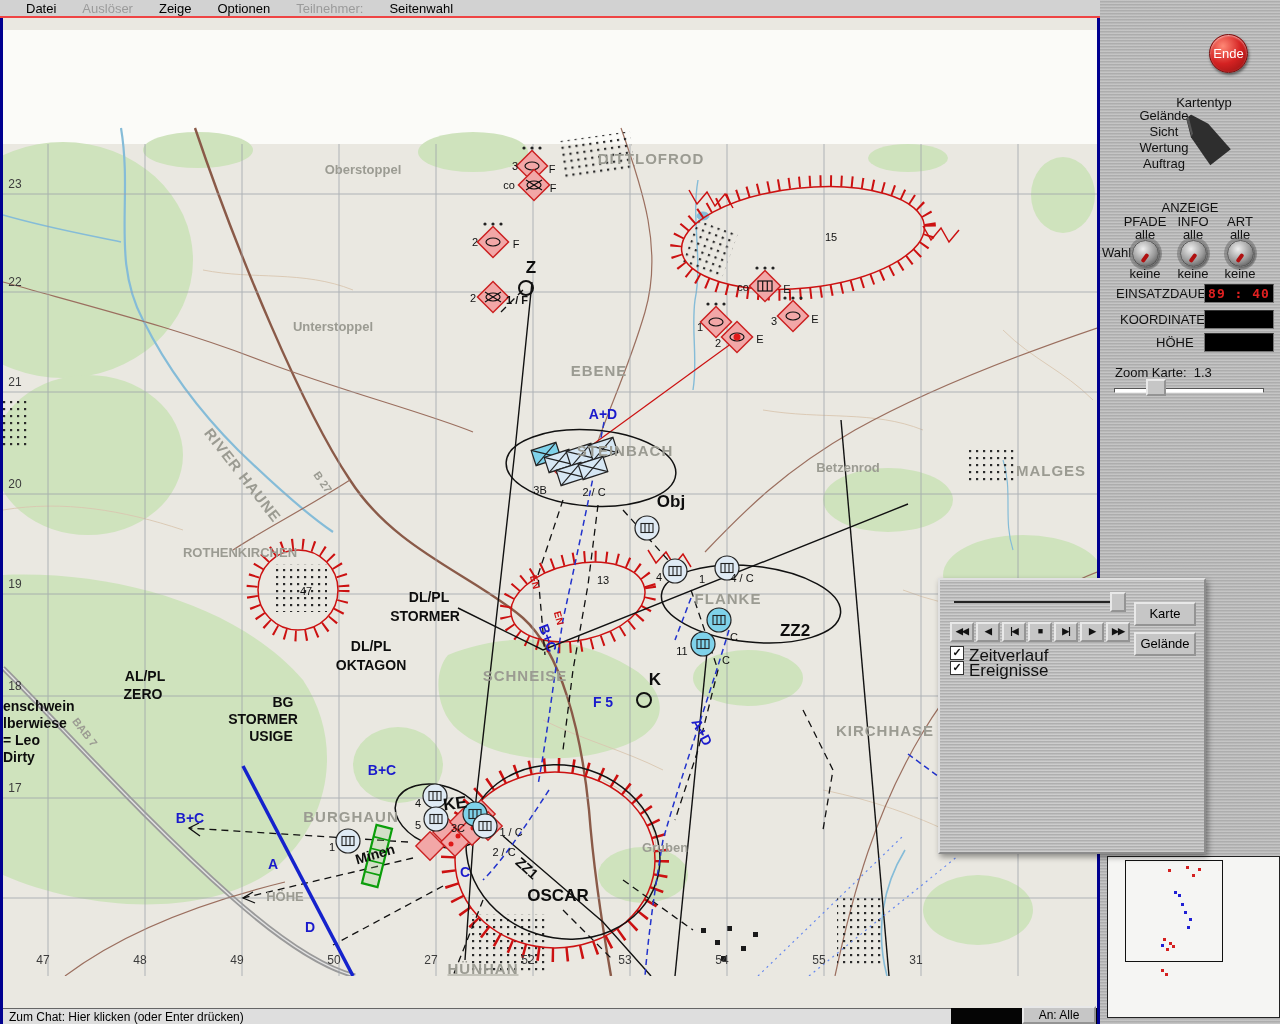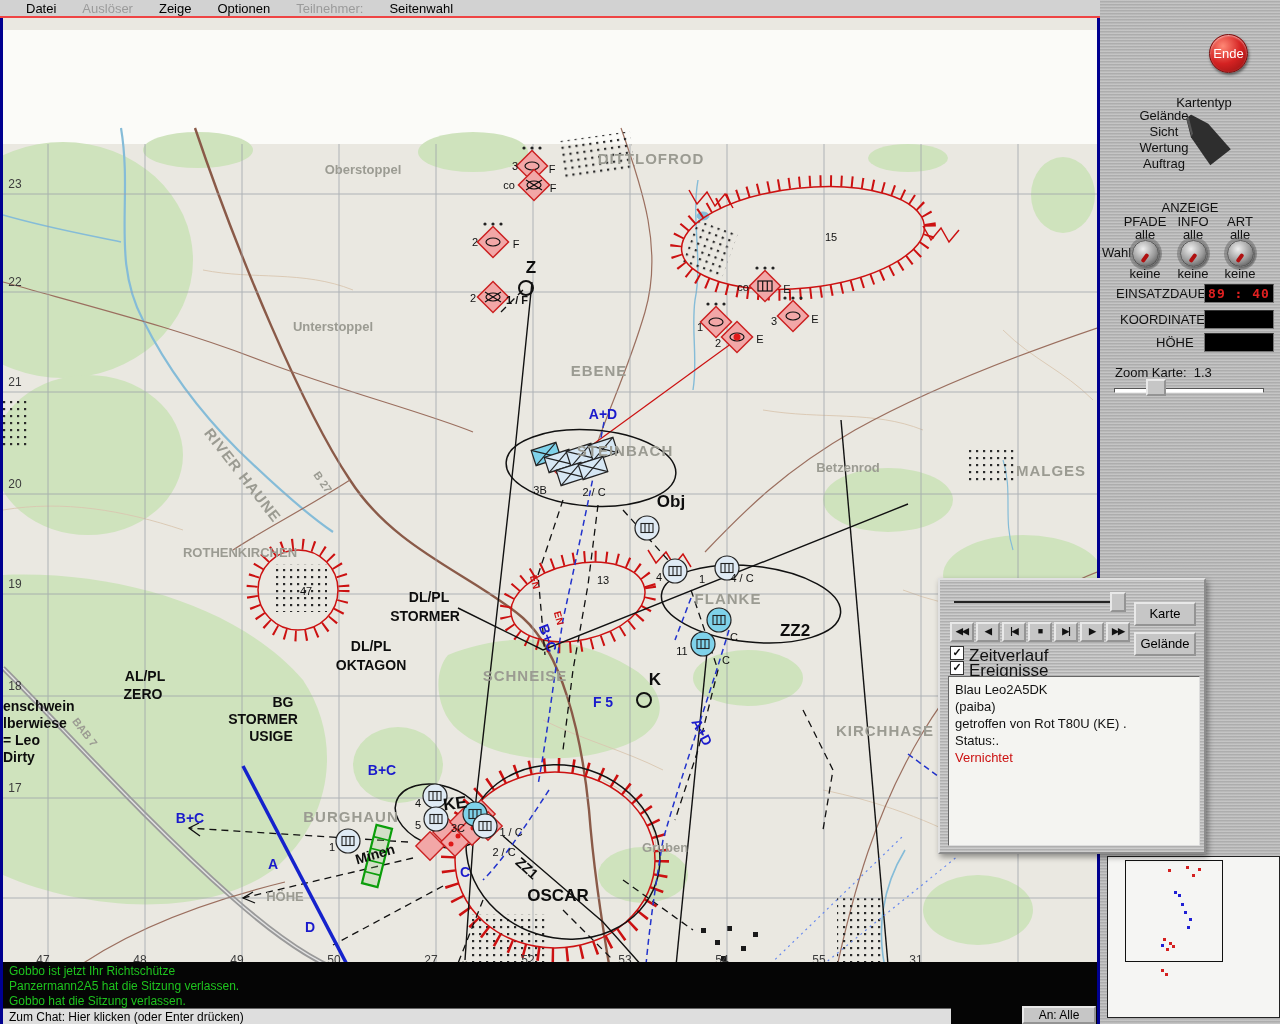--- a/index.html
+++ b/index.html
@@ -571,25 +571,20 @@
         <div class="lbl gridnum" style="left: 12px; top: 154px;">23</div>
         <div class="lbl gridnum" style="left: 12px; top: 252px;">22</div>
         <div class="lbl gridnum" style="left: 12px; top: 352px;">21</div>
         <div class="lbl gridnum" style="left: 12px; top: 454px;">20</div>
         <div class="lbl gridnum" style="left: 12px; top: 554px;">19</div>
         <div class="lbl gridnum" style="left: 12px; top: 656px;">18</div>
         <div class="lbl gridnum" style="left: 12px; top: 758px;">17</div>
       </div>
   </div>
 
-  <div id="chatbox">
-    <div class="cline">Gobbo ist jetzt Ihr Richtschütze</div>
-    <div class="cline">Panzermann2A5 hat die Sitzung verlassen.</div>
-    <div class="cline">Gobbo hat die Sitzung verlassen.</div>
-  </div>
   <div id="statusbar">
     <div id="chatprompt">Zum Chat: Hier klicken (oder Enter drücken)</div>
     <div id="toall">An: Alle</div>
   </div>
 </div>
 
 <div id="panel" class="metal">
   <div id="ende">Ende</div>
 
   <div class="plabel center" style="left:104px;top:95px;font-weight:normal;">Kartentyp</div>
@@ -667,20 +662,13 @@
   <div class="aarbtn" style="top:22px;">Karte</div>
   <div class="aarbtn" style="top:52px;">Gelände</div>
   <div class="cbrow" style="top:66px;">
     <div class="cbox checked"></div>
     <div class="cblabel">Zeitverlauf</div>
   </div>
   <div class="cbrow" style="top:81px;">
     <div class="cbox checked"></div>
     <div class="cblabel">Ereignisse</div>
   </div>
-  <div id="aar-msg">
-    <div>Blau Leo2A5DK</div>
-    <div>(paiba)</div>
-    <div>getroffen von Rot T80U (KE) .</div>
-    <div>Status:.</div>
-    <div class="vern">Vernichtet</div>
-  </div>
 </div>
 
 </body></html>

